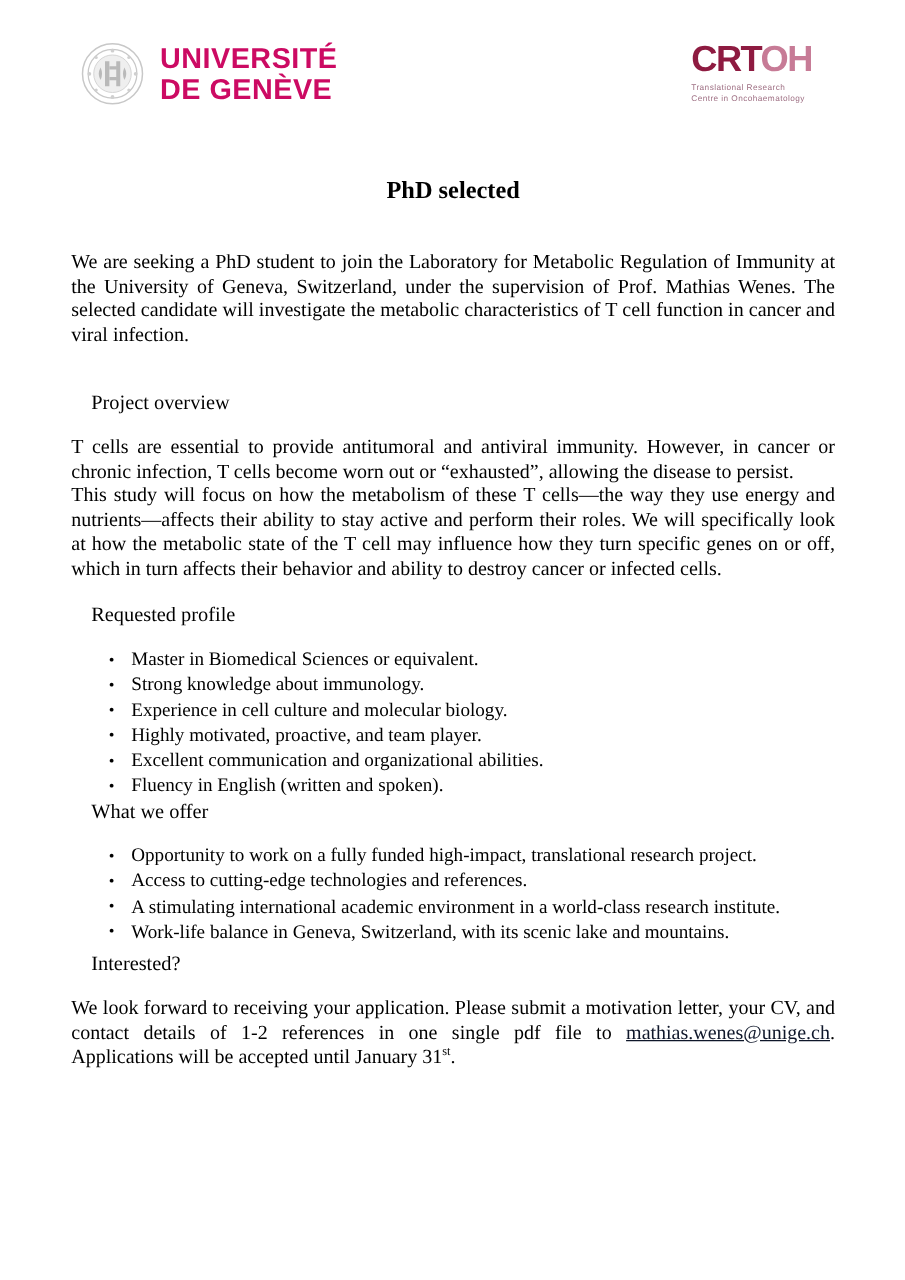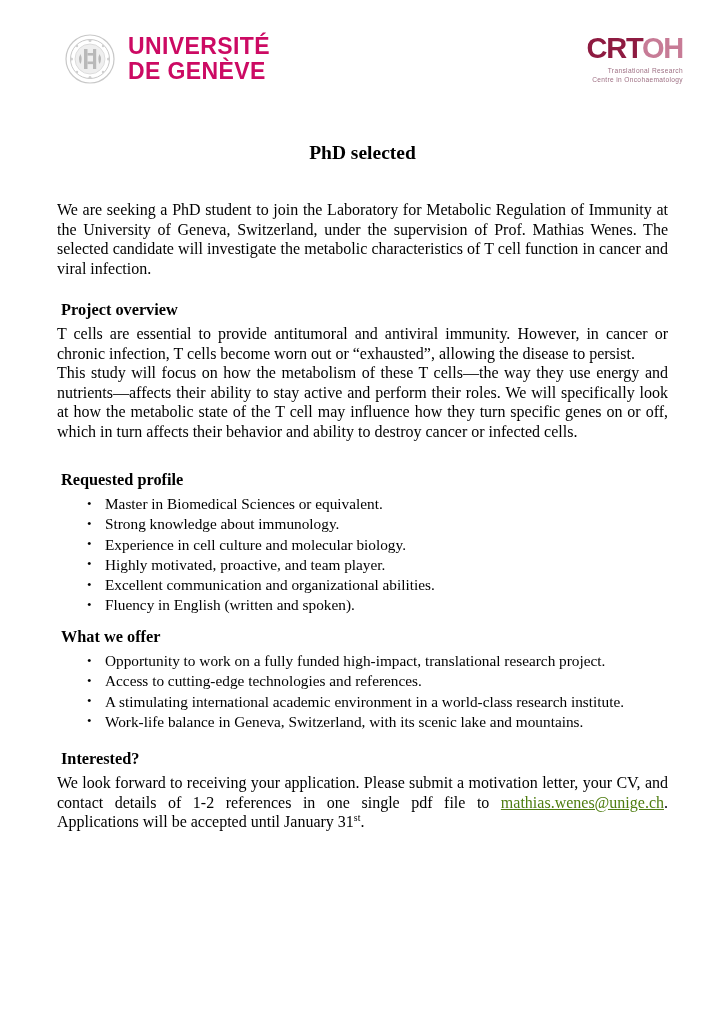--- a/index.html
+++ b/index.html
@@ -54,21 +54,20 @@
     letter-spacing: 0.4px;
     color: #cc0a63;
   }
   .unige-wordmark .l2 { display: block; }
 
   .crtoh-logo {
     position: absolute;
     left: 553px;
     top: 34px;
     width: 130px;
-    text-align: right;
   }
   .crtoh-word {
     font-family: "Liberation Sans", "DejaVu Sans", sans-serif;
     font-weight: bold;
     font-size: 29px;
     line-height: 29px;
     letter-spacing: -1.2px;
     white-space: nowrap;
   }
   .crtoh-dark { color: #8e1b41; }
@@ -108,22 +107,22 @@
   p.para {
     margin: 0;
     font-size: 16px;
     line-height: 19.6px;
     text-align: justify;
     text-justify: inter-word;
   }
   p.para.last-left { text-align: left; }
 
   h2.section {
-    margin: 4px;
-    font-weight: bold;
+    margin: 16px;
+    font-weight: normal;
     font-size: 16.3px;
     line-height: 21px;
   }
 
   ul.bullets {
     margin: 0;
     padding: 0;
     list-style: none;
   }
   ul.bullets li {
@@ -135,21 +134,21 @@
   ul.bullets li::before {
     content: "\2022";
     position: absolute;
     left: 30px;
     top: -0.5px;
     font-size: 13px;
     line-height: 20.3px;
   }
 
   a.email {
-    color: #4d7c0f;
+    color: #0f172a;
     text-decoration: underline;
   }
 
   sup.ordinal {
     font-size: 0.62em;
     vertical-align: super;
     line-height: 0;
   }
 </style>
 </head>

